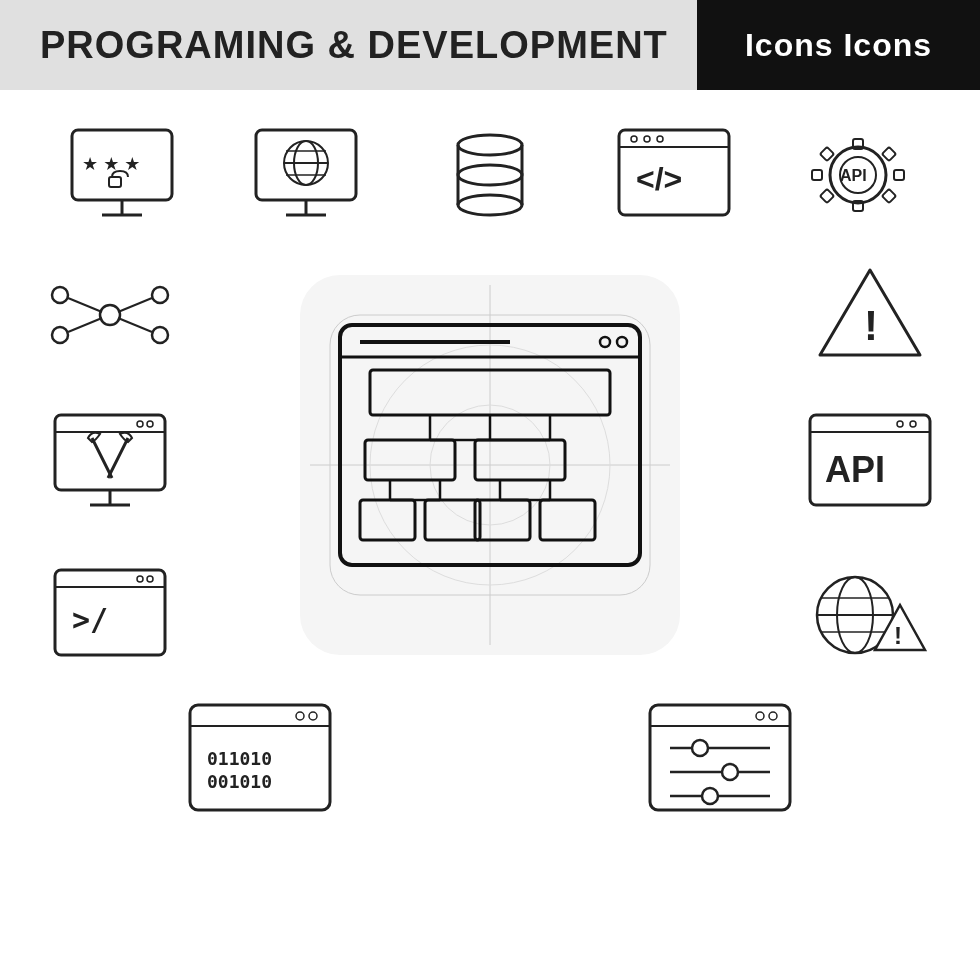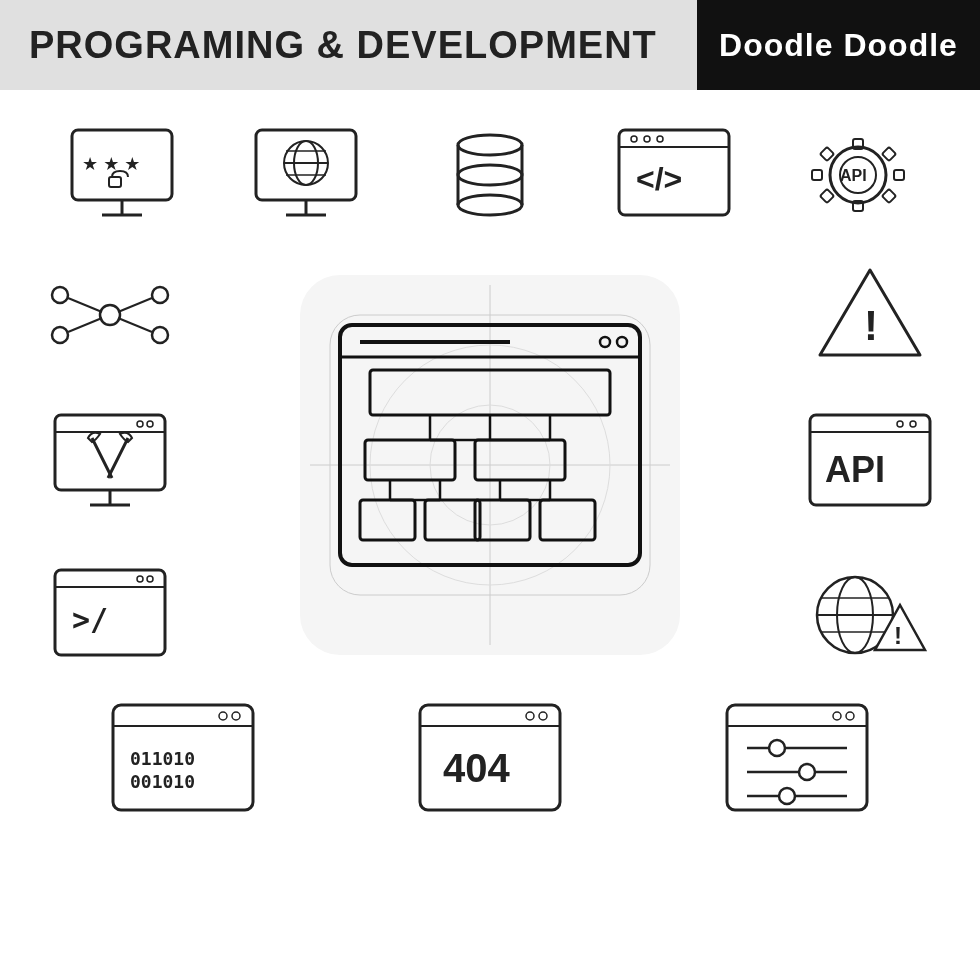--- a/index.html
+++ b/index.html
@@ -15,21 +15,21 @@
     .header {
       display: flex;
       align-items: stretch;
       height: 90px;
       background: #e0e0e0;
     }
     .header-title {
       flex: 1;
       display: flex;
       align-items: center;
-      padding-left: 29px;
+      padding-left: 40px;
       font-size: 38px;
       font-weight: 900;
       letter-spacing: 1px;
       color: #222;
       background: #e0e0e0;
     }
     .header-brand {
       width: 283px;
       background: #111;
       display: flex;
@@ -108,21 +108,21 @@
     
     svg {
       overflow: visible;
     }
   </style>
 </head>
 <body>
 
 <div class="header">
   <div class="header-title">PROGRAMING &amp; DEVELOPMENT</div>
-  <div class="header-brand">Doodle Doodle</div>
+  <div class="header-brand">Icons Icons</div>
 </div>
 
 <div class="content">
 
   <div class="icon-row">
 
     <div class="icon-box">
       <svg width="120" height="100" viewBox="0 0 120 100">
 
         <rect x="10" y="5" width="100" height="70" rx="6" ry="6" fill="none" stroke="#222" stroke-width="3"></rect>
@@ -337,36 +337,27 @@
         <line x1="5" y1="26" x2="145" y2="26" stroke="#222" stroke-width="2"></line>
         <circle cx="115" cy="16" r="4" fill="none" stroke="#222" stroke-width="1.5"></circle>
         <circle cx="128" cy="16" r="4" fill="none" stroke="#222" stroke-width="1.5"></circle>
         <text x="22" y="65" font-size="18" font-weight="700" fill="#222" font-family="monospace">011010</text>
         <text x="22" y="88" font-size="18" font-weight="700" fill="#222" font-family="monospace">001010</text>
       </svg>
     </div>
 
 
 
+
     <div class="icon-box">
       <svg width="150" height="120" viewBox="0 0 150 120">
         <rect x="5" y="5" width="140" height="105" rx="8" ry="8" fill="none" stroke="#222" stroke-width="3"></rect>
         <line x1="5" y1="26" x2="145" y2="26" stroke="#222" stroke-width="2"></line>
         <circle cx="115" cy="16" r="4" fill="none" stroke="#222" stroke-width="1.5"></circle>
         <circle cx="128" cy="16" r="4" fill="none" stroke="#222" stroke-width="1.5"></circle>
-        <text x="28" y="82" font-size="40" font-weight="900" fill="#222" font-family="Arial">404</text>
-      </svg>
-    </div>
-
-    <div class="icon-box">
-      <svg width="150" height="120" viewBox="0 0 150 120">
-        <rect x="5" y="5" width="140" height="105" rx="8" ry="8" fill="none" stroke="#222" stroke-width="3"></rect>
-        <line x1="5" y1="26" x2="145" y2="26" stroke="#222" stroke-width="2"></line>
-        <circle cx="115" cy="16" r="4" fill="none" stroke="#222" stroke-width="1.5"></circle>
-        <circle cx="128" cy="16" r="4" fill="none" stroke="#222" stroke-width="1.5"></circle>
 
         <line x1="25" y1="48" x2="125" y2="48" stroke="#222" stroke-width="2.5"></line>
         <circle cx="55" cy="48" r="8" fill="white" stroke="#222" stroke-width="2.5"></circle>
 
         <line x1="25" y1="72" x2="125" y2="72" stroke="#222" stroke-width="2.5"></line>
         <circle cx="85" cy="72" r="8" fill="white" stroke="#222" stroke-width="2.5"></circle>
 
         <line x1="25" y1="96" x2="125" y2="96" stroke="#222" stroke-width="2.5"></line>
         <circle cx="65" cy="96" r="8" fill="white" stroke="#222" stroke-width="2.5"></circle>
       </svg>

